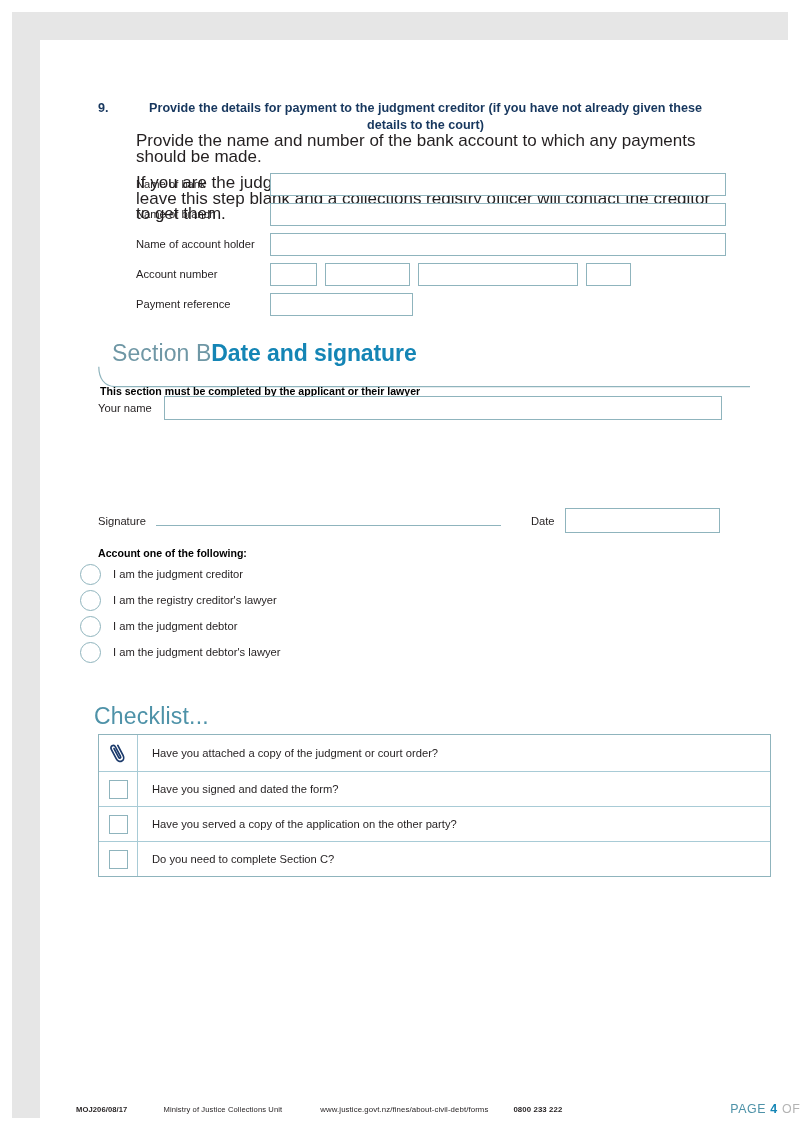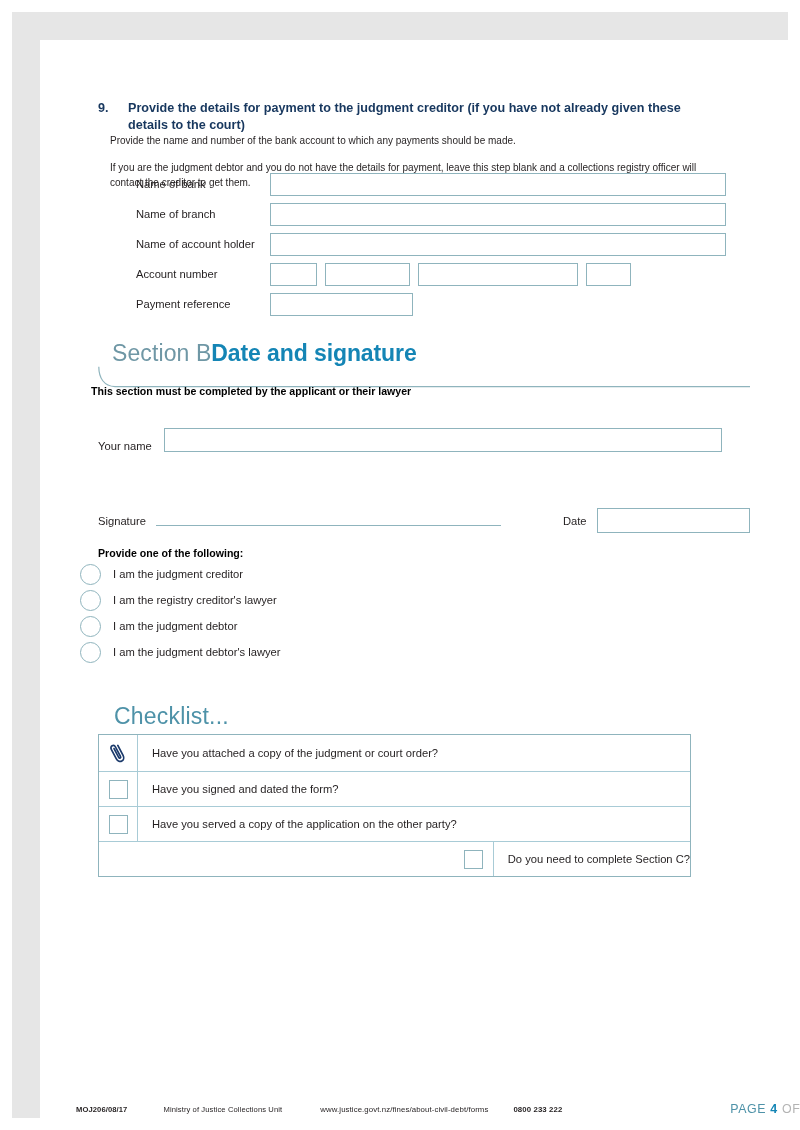--- a/index.html
+++ b/index.html
@@ -59,25 +59,26 @@
     line-height: 16.5px;
     width: 30px;
     flex: 0 0 30px;
   }
   .q-title {
     color: #17375e;
     font-weight: bold;
     font-size: 12.6px;
     line-height: 16.5px;
     flex: 1 1 auto;
+    text-align: center;
   }
   .q-body {
-    margin-left: 12px;
-    color: #231f20;
-    font-size: 10px;
+    margin-left: 38px;
+    color: #231f20;
+    font-size: 17px;
     line-height: 15.5px;
   }
   .q-body p {
     margin: 0 0 11px 0;
   }
   .q-body p:last-child { margin-bottom: 0; }
 
   
   .fields {
     position: absolute;
@@ -142,34 +143,34 @@
   .section-swoosh {
     position: absolute;
     left: 0;
     top: 26px;
     width: 652px;
     height: 22px;
   }
 
   .subhead {
     position: absolute;
-    left: 51px;
+    left: 60px;
     top: 345px;
     font-size: 10.6px;
     font-weight: bold;
     color: #000000;
   }
 
   
   .yourname-row {
     position: absolute;
     left: 58px;
-    top: 388px;
-    display: flex;
-    align-items: flex-end;
+    top: 356px;
+    display: flex;
+    align-items: center;
   }
   .yourname-label {
     width: 66px;
     flex: 0 0 66px;
     font-size: 11.2px;
     color: #231f20;
   }
   .yourname-box {
     width: 558px;
     height: 24px;
@@ -196,21 +197,21 @@
     flex: 0 0 345px;
     height: 1px;
     background: #8fb4bd;
     margin: 0 0 0 10px;
     position: relative;
     top: 5px;
   }
   .date-label {
     font-size: 11.2px;
     color: #231f20;
-    margin-left: 62px;
+    margin-left: 30px;
     flex: 0 0 auto;
   }
   .date-box {
     width: 155px;
     height: 25px;
     border: 1px solid #8fb4bd;
     box-sizing: border-box;
     margin-left: 10px;
     background: #fff;
   }
@@ -246,42 +247,42 @@
   }
   .radio-label {
     font-size: 11.2px;
     color: #231f20;
     margin-left: 12px;
   }
 
   
   .checklist-title {
     position: absolute;
-    left: 74px;
+    left: 54px;
     top: 663px;
     font-size: 23px;
     color: #4e92a8;
     letter-spacing: 0.2px;
   }
   .checklist-table {
     position: absolute;
     left: 58px;
     top: 694px;
-    width: 593px;
+    width: 673px;
     border: 1px solid #8fb4bd;
     box-sizing: border-box;
     background: #fff;
   }
   .cl-row {
     display: flex;
     align-items: center;
     height: 34px;
     border-bottom: 1px solid #a8cbd6;
   }
-  .cl-row:last-child { border-bottom: none; justify-content: flex-end; }
+  .cl-row:last-child { border-bottom: none; }
   .cl-row.tall { height: 36px; }
   .cl-mark {
     width: 39px;
     flex: 0 0 39px;
     height: 100%;
     border-right: 1px solid #a8cbd6;
     display: flex;
     align-items: center;
     justify-content: center;
     box-sizing: border-box;
@@ -434,21 +435,21 @@
         <div class="yourname-box"></div>
       </div>
 
       <div class="sig-row">
         <span class="sig-label">Signature</span>
         <span class="sig-rule"></span>
         <span class="date-label">Date</span>
         <span class="date-box"></span>
       </div>
 
-      <div class="select-head">Provide one of the following:</div>
+      <div class="select-head">Account one of the following:</div>
 
       <div class="radio-list">
         <div class="radio-row">
           <span class="radio-circle"></span>
           <span class="radio-label">I am the judgment creditor</span>
         </div>
         <div class="radio-row">
           <span class="radio-circle"></span>
           <span class="radio-label">I am the registry creditor's lawyer</span>
         </div>

